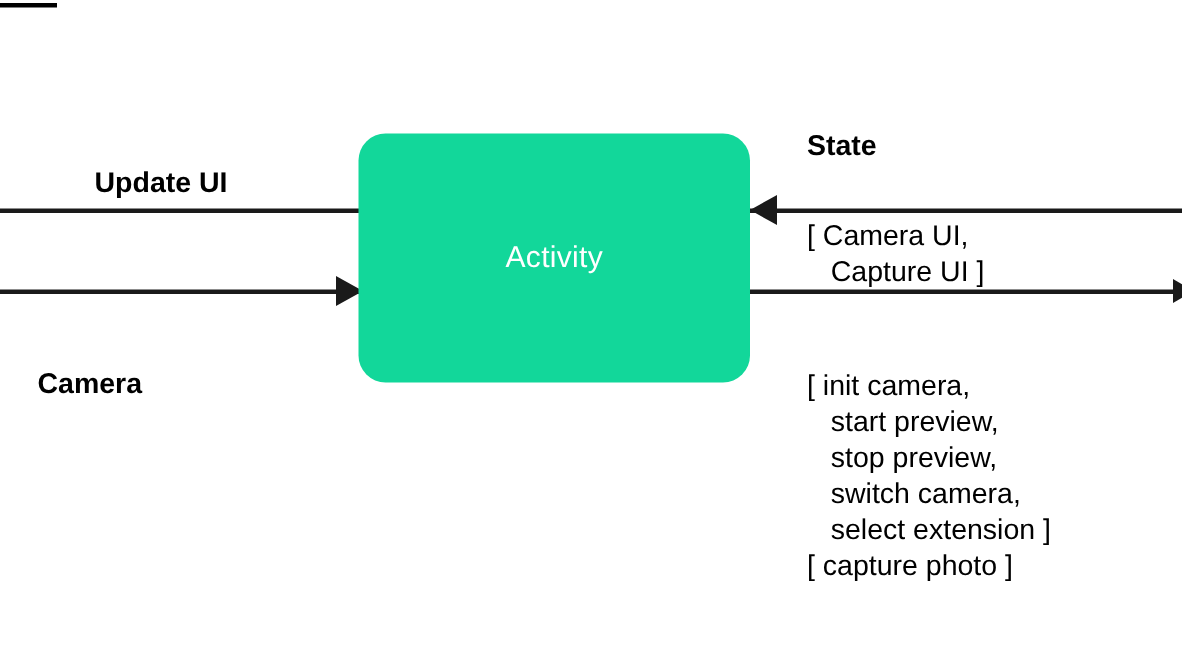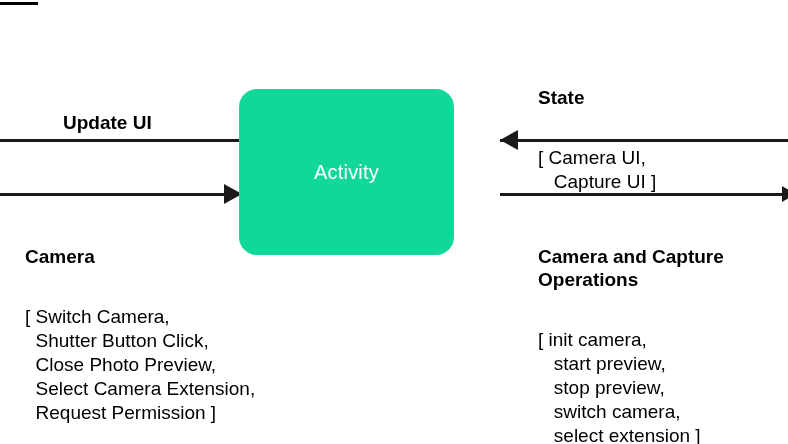--- a/index.html
+++ b/index.html
@@ -26,21 +26,21 @@
     width: 38px;
     height: 3px;
     background: #000000;
   }
 
   
   .node {
     position: absolute;
     left: 239px;
     top: 89px;
-    width: 215px;
+    width: 261px;
     height: 166px;
     background: #12d79a;
     border-radius: 18px;
     display: flex;
     align-items: center;
     justify-content: center;
   }
   .node-label {
     color: #ffffff;
     font-size: 20px;
@@ -147,30 +147,23 @@
   <div class="txt blk-state">
     <div class="hdr">State</div>
     <div class="body-list">[ Camera UI,
    Capture UI ]</div>
   </div>
 
   <div class="txt lbl-update-ui">Update UI</div>
 
   <div class="txt blk-actions">
     <div class="hdr">Camera</div>
-    <div class="body-list">[ Switch Camera,
-  Shutter Button Click,
-  Close Photo Preview,
-  Select Camera Extension,
-  Request Permission ]</div>
   </div>
 
   <div class="txt blk-camera-ops">
-    <div class="hdr">Camera and Capture
-Operations</div>
     <div class="body-list">[ init camera,
    start preview,
    stop preview,
    switch camera,
    select extension ]
 [ capture photo ]</div>
   </div>
 
 </div>
 

